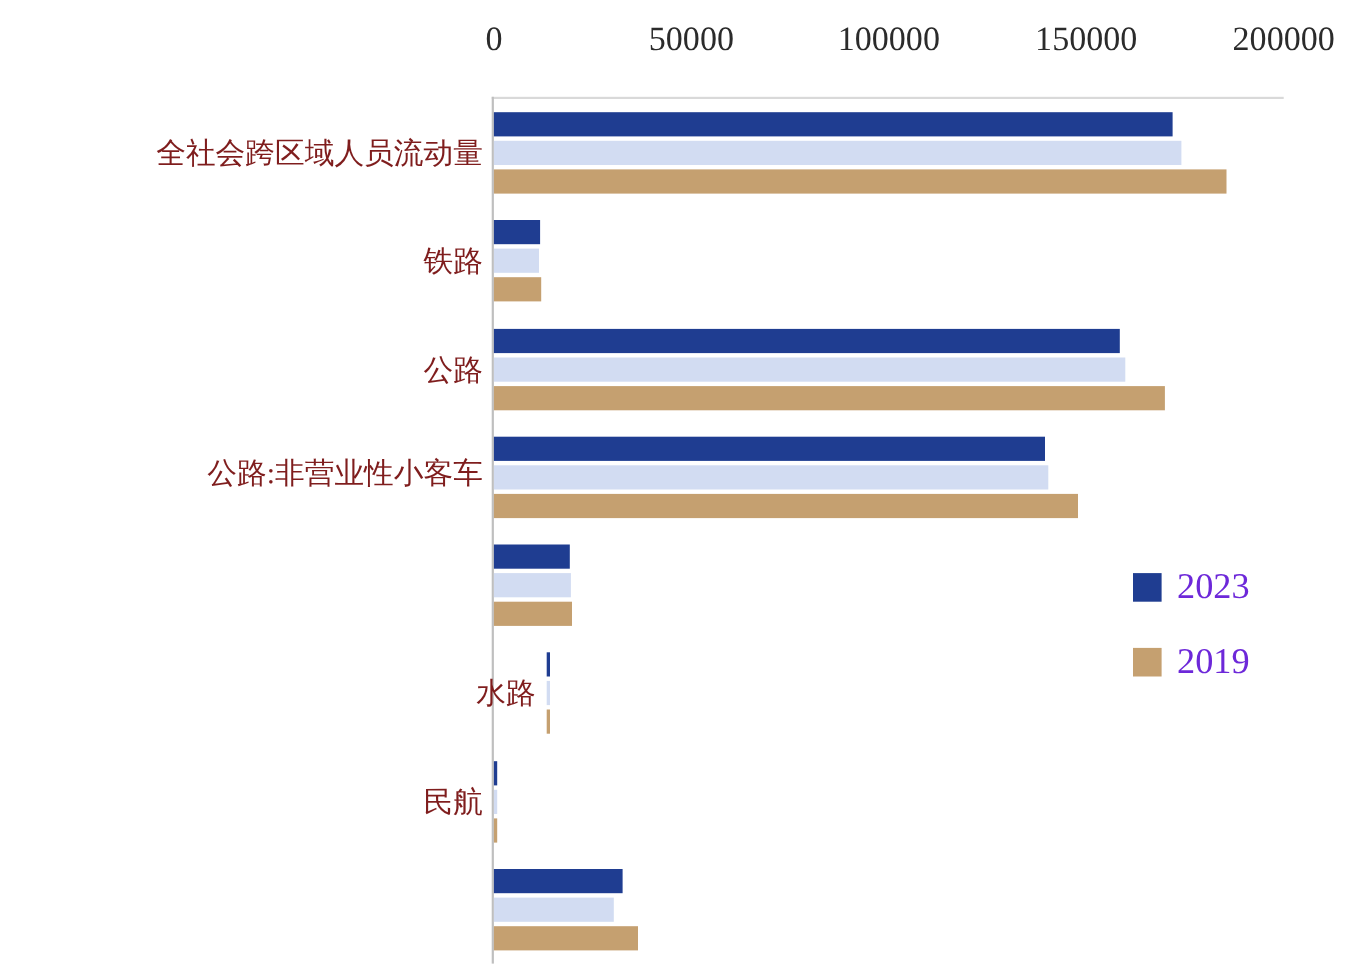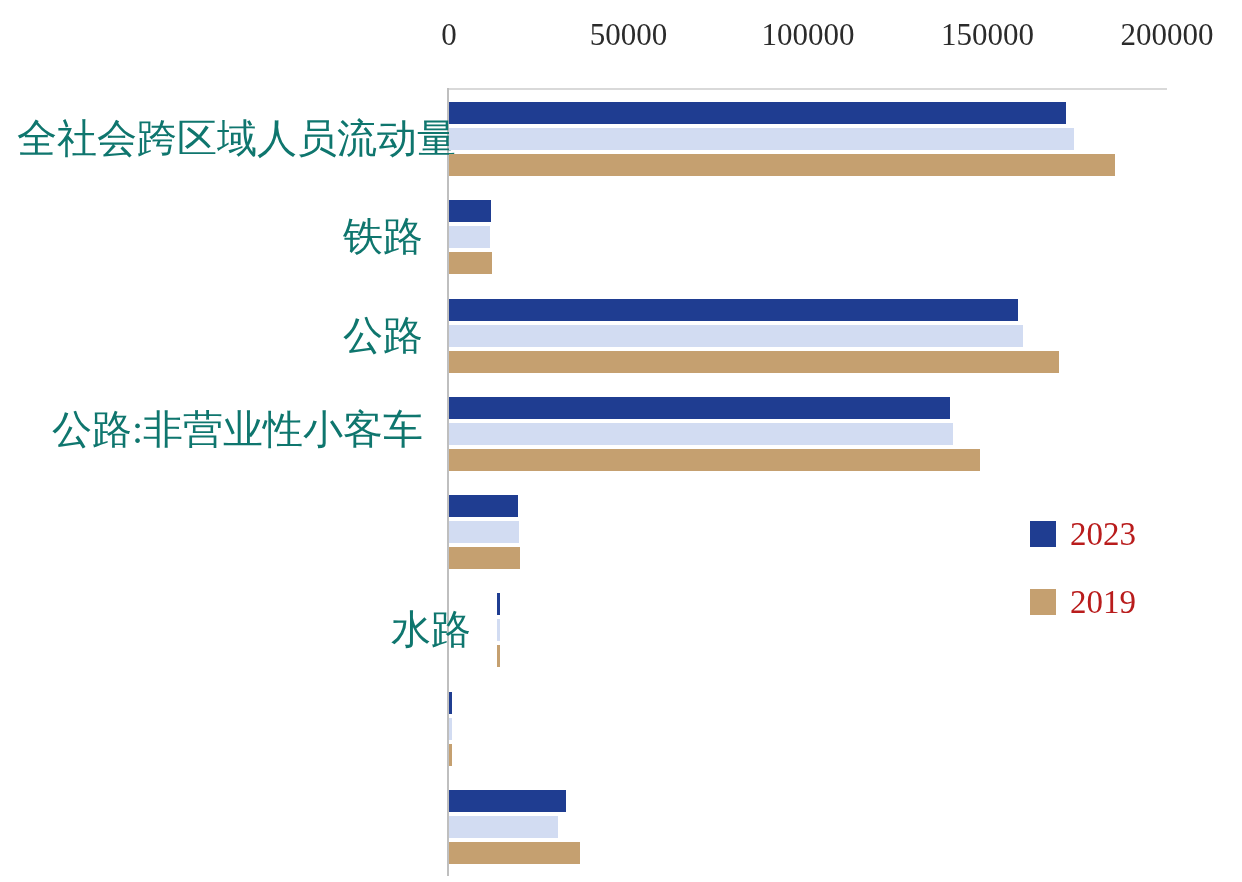--- a/index.html
+++ b/index.html
@@ -67,25 +67,25 @@
   .cat-row {
     position: absolute;
     left: 0;
     width: 1242px;
   }
   .cat-label {
     position: absolute;
     right: 795px; 
     width: 430px;
     text-align: right;
-    font-size: 40px;
+    font-size: 27px;
     line-height: 40px;
-    color: #0f766e;
+    color: #7f1d1d;
     white-space: nowrap;
-    padding-right: 24px;
+    padding-right: 8px;
     box-sizing: border-box;
   }
   .bars {
     position: absolute;
     left: 449px;
     top: 0;
   }
   .bar {
     height: 22px;
     margin-bottom: 4px;
@@ -107,21 +107,21 @@
   }
   .legend-swatch {
     width: 26px;
     height: 26px;
     margin-right: 14px;
     flex: none;
   }
   .legend-label {
     font-size: 33px;
     line-height: 36px;
-    color: #b91c1c;
+    color: #6d28d9;
   }
 </style>
 </head>
 <body>
 
 <div id="chart-root">
 
   <div class="x-ticks">
       <div class="x-tick" style="left: 449px;">0</div>
       <div class="x-tick" style="left: 628.5px;">50000</div>
@@ -177,20 +177,21 @@
       </div>
       <div class="cat-row" style="top: 581.25px; height: 98.25px; margin-left: 48px;">
         <div class="cat-label" style="top: 29.125px;">水路</div>
         <div class="bars" style="top: 12.125px;">
           <div class="bar" title="2023: 900" style="width: 3.231px; background: rgb(31, 61, 145);"></div>
           <div class="bar" title="2024: 800" style="width: 2.872px; background: rgb(210, 220, 242);"></div>
           <div class="bar" title="2025: 900" style="width: 3.231px; background: rgb(197, 160, 112);"></div>
         </div>
       </div>
       <div class="cat-row" style="top: 679.5px; height: 98.25px;">
+        <div class="cat-label" style="top: 29.125px;">民航</div>
         <div class="bars" style="top: 12.125px;">
           <div class="bar" title="2023: 800" style="width: 2.872px; background: rgb(31, 61, 145);"></div>
           <div class="bar" title="2024: 700" style="width: 2.513px; background: rgb(210, 220, 242);"></div>
           <div class="bar" title="2025: 800" style="width: 2.872px; background: rgb(197, 160, 112);"></div>
         </div>
       </div>
       <div class="cat-row" style="top: 777.75px; height: 98.25px;">
         <div class="bars" style="top: 12.125px;">
           <div class="bar" title="2023: 32500" style="width: 116.675px; background: rgb(31, 61, 145);"></div>
           <div class="bar" title="2024: 30500" style="width: 109.495px; background: rgb(210, 220, 242);"></div>

